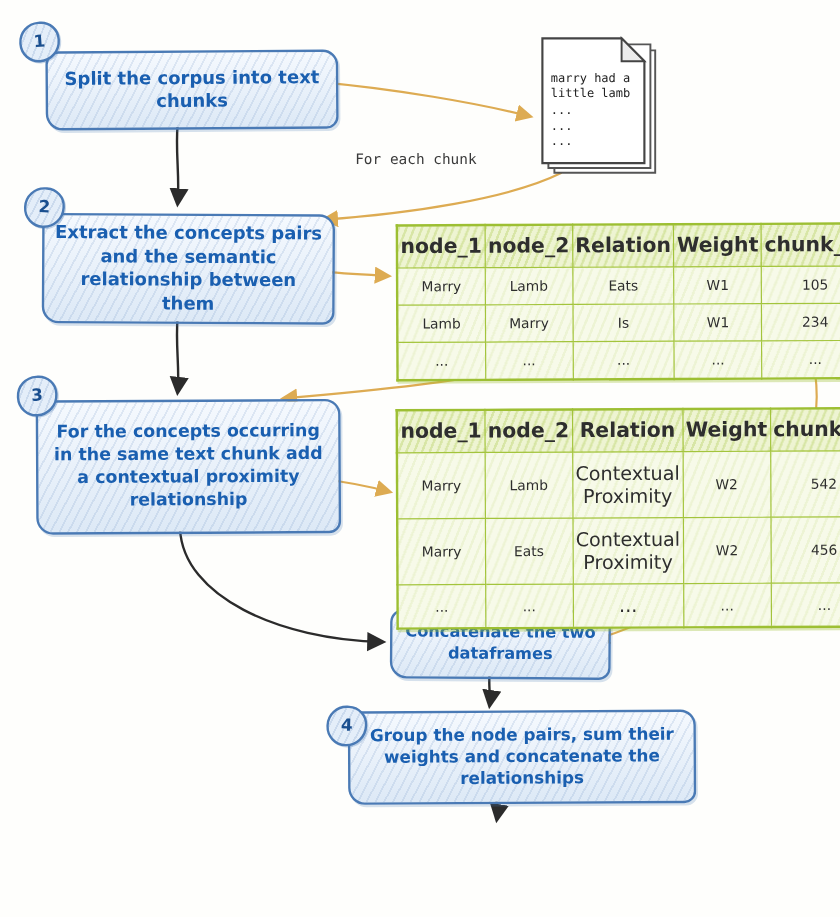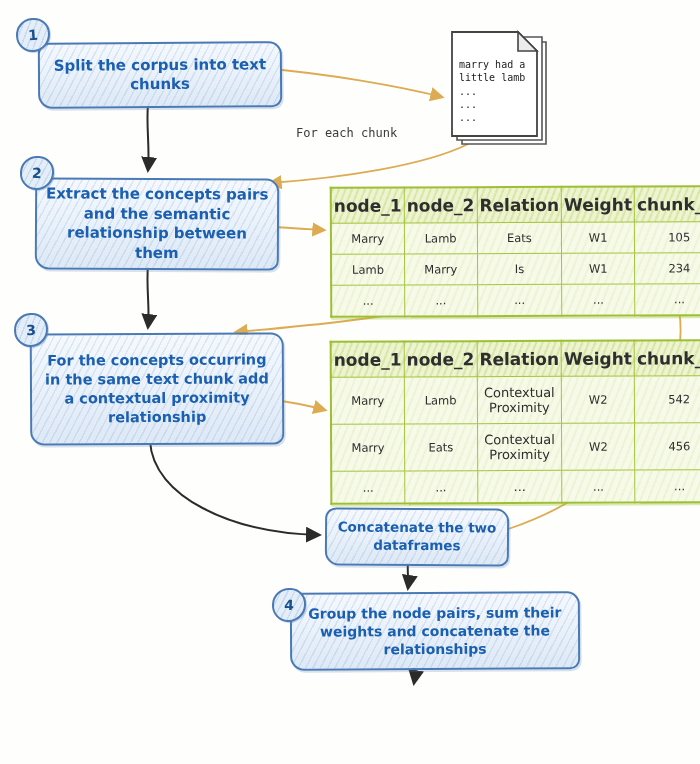--- a/index.html
+++ b/index.html
@@ -20,21 +20,21 @@
 
   .lbl{position:absolute;font-family:"DejaVu Sans Mono",monospace;font-size:12px;color:#3a3a3a;z-index:4;}
 
   .gtable{position:absolute;border-collapse:collapse;z-index:4;border:2.4px solid #9dbf33;
     box-shadow:1px 2px 0 rgba(157,191,51,.35);transform:rotate(-.25deg);}
   .gtable th,.gtable td{border:1.8px solid #a3c43c;text-align:center;color:#2e2e2e;}
   .gtable th{font-size:17px;font-weight:bold;padding:7px 2px;
     background:repeating-linear-gradient(112deg,rgba(163,196,60,.30) 0 2px,rgba(255,255,255,0) 2px 6px),#eef4d2;}
   .gtable td{font-size:11.5px;padding:8px 2px;
     background:repeating-linear-gradient(112deg,rgba(163,196,60,.12) 0 2px,rgba(255,255,255,0) 2px 7px),#f7fae9;}
-  .t2 td:nth-child(3){font-size:13px;}
+  .t2 td:nth-child(3){font-size:16px;}
 
   .doc{position:absolute;z-index:4;}
 </style>
 </head>
 <body>
 
 <div class="canvas">
 
   <svg class="arrows" viewBox="0 0 700 764">
     <defs>

